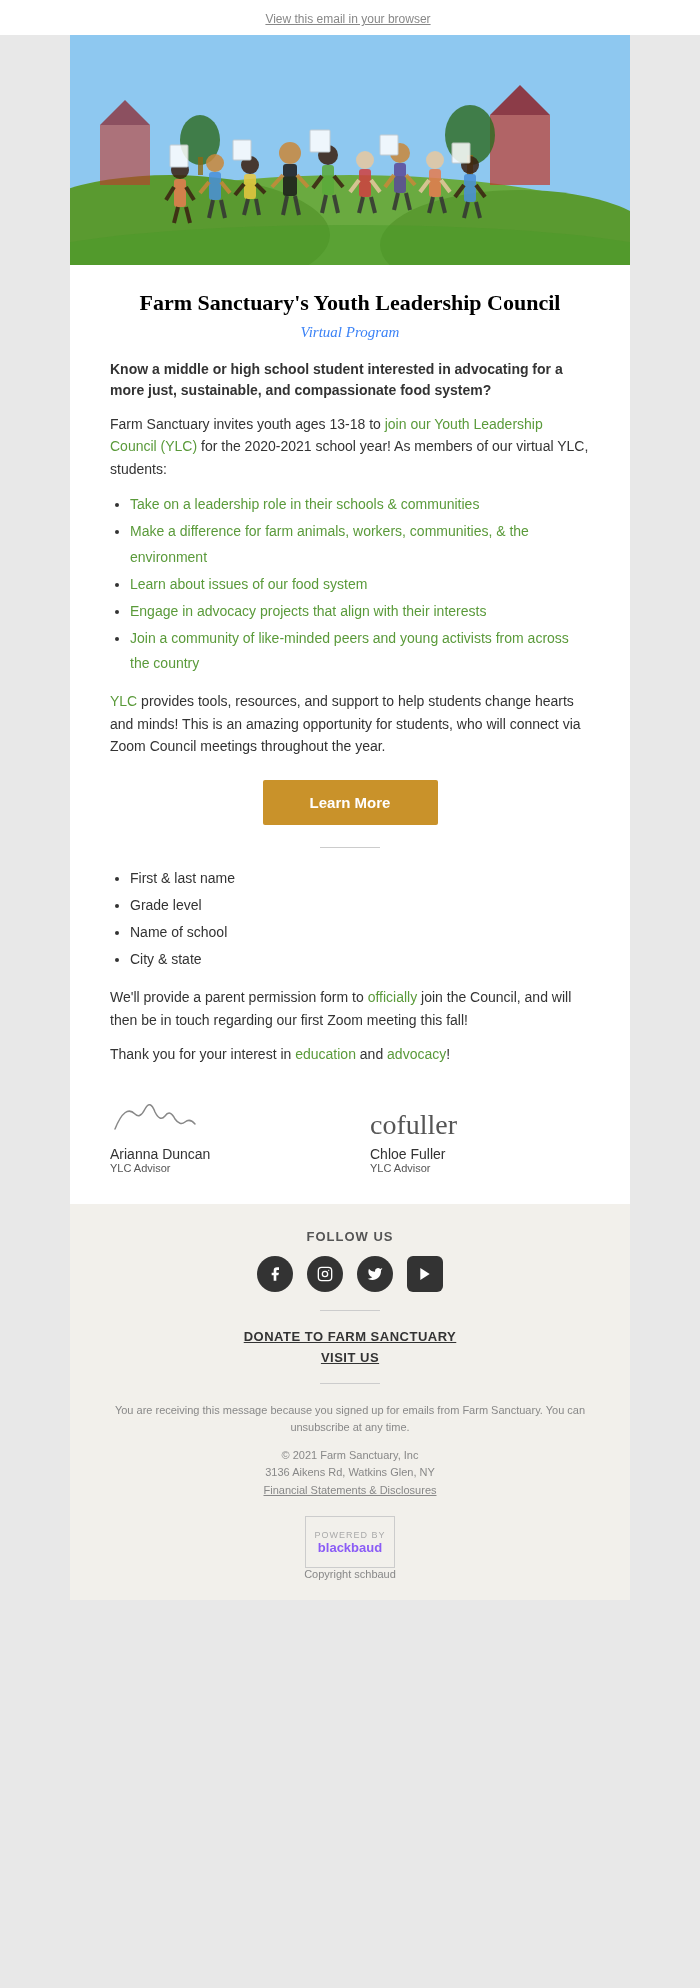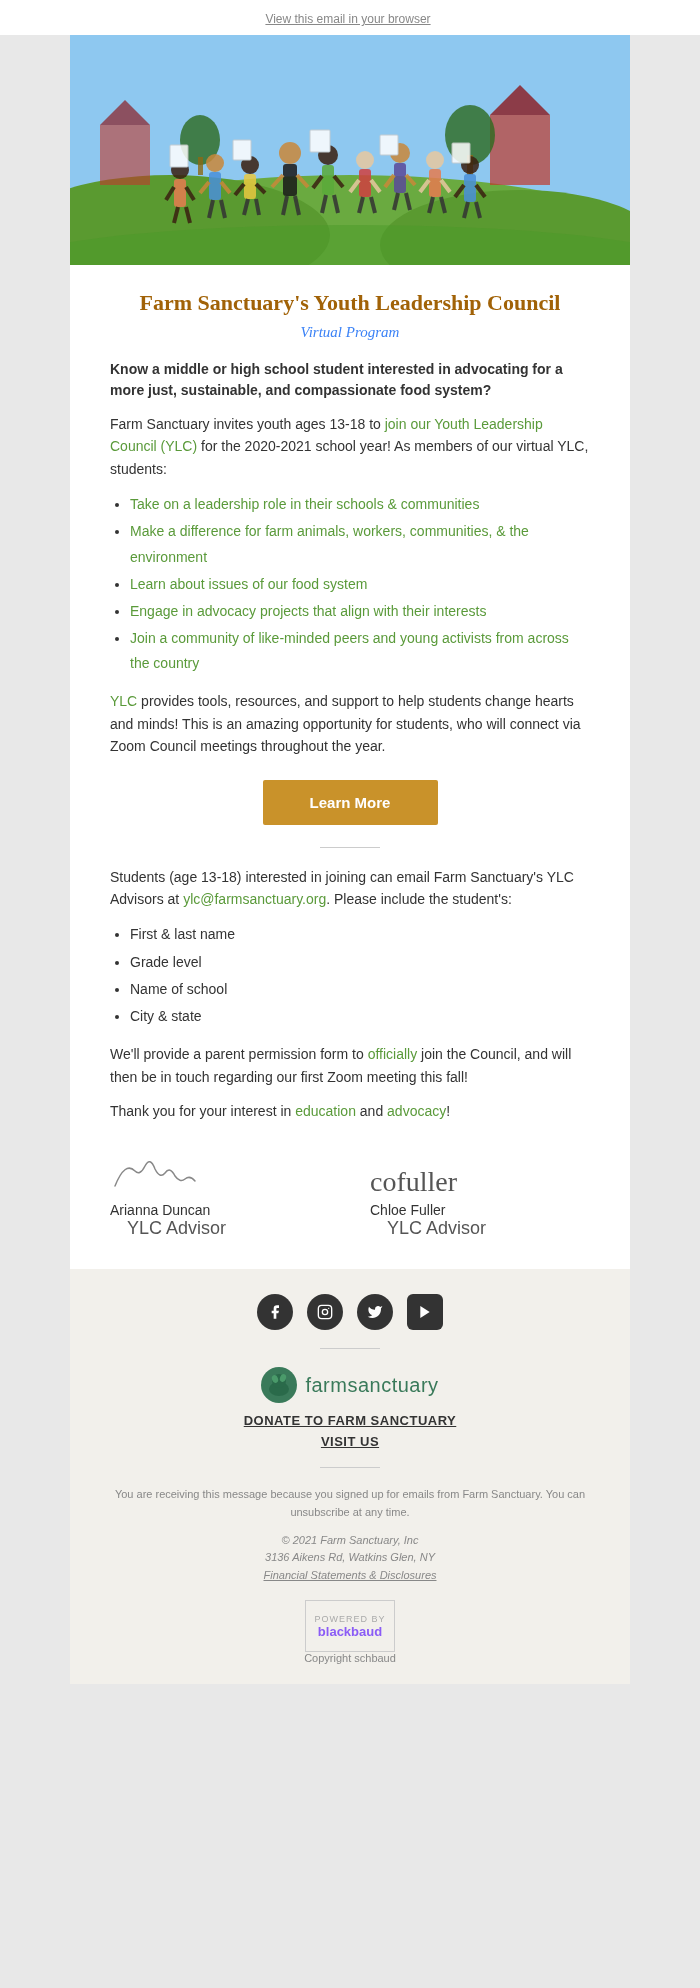--- a/index.html
+++ b/index.html
@@ -44,21 +44,21 @@
         radial-gradient(ellipse 60% 30% at 50% 80%, #5a8a3a 0%, transparent 70%),
         linear-gradient(180deg, #87CEEB 0%, #a8d8a8 35%, #5a9a3a 50%, #4a8a2a 100%);
     }
     .main-content {
       padding: 25px 40px 20px 40px;
       background: #fff;
     }
     h1.title {
       font-size: 22px;
       font-weight: bold;
-      color: #a16207;
+      color: #000000;
       text-align: center;
       margin-bottom: 8px;
       font-family: Georgia, serif;
     }
     .subtitle {
       text-align: center;
       font-style: italic;
       font-size: 15px;
       color: #3b82f6;
       margin-bottom: 18px;
@@ -131,24 +131,23 @@
     .sig-block {
       flex: 1;
     }
     .sig-name {
       font-size: 14px;
       font-family: Arial, sans-serif;
       color: #333;
       margin-top: 4px;
     }
     .sig-title {
-      font-size: 18px;
+      font-size: 11px;
       font-family: Arial, sans-serif;
       color: #555;
-      margin-left: 17px;
     }
     .sig-cursive {
       font-family: 'Brush Script MT', cursive, Georgia, serif;
       font-size: 28px;
       color: #555;
       line-height: 1.2;
       margin-top: 8px;
       height: 45px;
       display: flex;
       align-items: center;
@@ -216,21 +215,20 @@
       font-family: Arial, sans-serif;
       line-height: 1.6;
       margin: 10px 0;
     }
     .footer-address {
       font-size: 11px;
       color: #888;
       font-family: Arial, sans-serif;
       margin: 8px 0;
       line-height: 1.6;
-      font-style: italic;
     }
     .footer-address a {
       color: #888;
       text-decoration: underline;
     }
     .powered-by {
       display: inline-block;
       border: 1px solid #ccc;
       padding: 12px 8px;
       font-size: 10px;
@@ -374,23 +372,20 @@
     </ul>
 
     <p class="body-text">
       <a href="#" class="link-green">YLC</a> provides tools, resources, and support to help students change hearts and minds! This is an amazing opportunity for students, who will connect via <span>Zoom Council</span> meetings throughout the year.
     </p>
 
     <button class="learn-more-btn">Learn More</button>
 
     <hr class="divider">
 
-    <p class="body-text">
-      Students (age 13-18) interested in joining can email Farm Sanctuary's YLC Advisors at <a href="mailto:ylc@farmsanctuary.org" class="email-link">ylc@farmsanctuary.org</a>. Please include the student's:
-    </p>
 
     <ul class="bullet-list">
       <li>First &amp; last name</li>
       <li>Grade level</li>
       <li>Name of school</li>
       <li>City &amp; state</li>
     </ul>
 
     <p class="body-text">
       We'll provide a parent permission form to <a href="#" class="link-green">officially</a> join the Council, and will then be in touch regarding our first Zoom meeting this fall!
@@ -414,20 +409,21 @@
         <div class="sig-cursive" style="font-family:'Brush Script MT',cursive; font-size:32px; color:#777; height:50px; display:flex; align-items:flex-end;">
           <span style="font-family:'Brush Script MT',cursive; font-size:28px; color:#555;">cofuller</span>
         </div>
         <p class="sig-name">Chloe Fuller</p>
         <p class="sig-title">YLC Advisor</p>
       </div>
     </div>
   </div>
 
   <div class="footer-section">
+    <p class="follow-us">FOLLOW US</p>
 
     <div class="social-icons">
       <div class="social-icon">
         <svg width="16" height="16" viewBox="0 0 24 24" fill="white">
           <path d="M18 2h-3a5 5 0 0 0-5 5v3H7v4h3v8h4v-8h3l1-4h-4V7a1 1 0 0 1 1-1h3z"></path>
         </svg>
       </div>
       <div class="social-icon">
         <svg width="16" height="16" viewBox="0 0 24 24" fill="none" stroke="white" stroke-width="2">
           <rect x="2" y="2" width="20" height="20" rx="5" ry="5"></rect>
@@ -442,30 +438,20 @@
       </div>
       <div class="social-icon" style="border-radius:6px;">
         <svg width="16" height="16" viewBox="0 0 24 24" fill="white">
           <polygon points="5,3 19,12 5,21"></polygon>
         </svg>
       </div>
     </div>
 
     <hr class="divider">
 
-    <div class="farm-sanctuary-logo">
-      <svg width="36" height="36" viewBox="0 0 36 36">
-        <circle cx="18" cy="18" r="18" fill="#3a7a5a"></circle>
-        <ellipse cx="18" cy="22" rx="10" ry="7" fill="#2a6a4a"></ellipse>
-        <circle cx="18" cy="14" r="7" fill="#2a6a4a"></circle>
-        <ellipse cx="14" cy="12" rx="3" ry="4" fill="#4a9a6a" transform="rotate(-20,14,12)"></ellipse>
-        <ellipse cx="22" cy="11" rx="3" ry="4" fill="#4a9a6a" transform="rotate(20,22,11)"></ellipse>
-      </svg>
-      <span class="logo-text">farmsanctuary</span>
-    </div>
 
     <div class="footer-links">
       <a href="#">DONATE TO FARM SANCTUARY</a>
       <a href="#">VISIT US</a>
     </div>
 
     <hr class="divider">
 
     <p class="footer-fine-print">You are receiving this message because you signed up for emails from Farm Sanctuary. You can unsubscribe at any time.</p>
 

